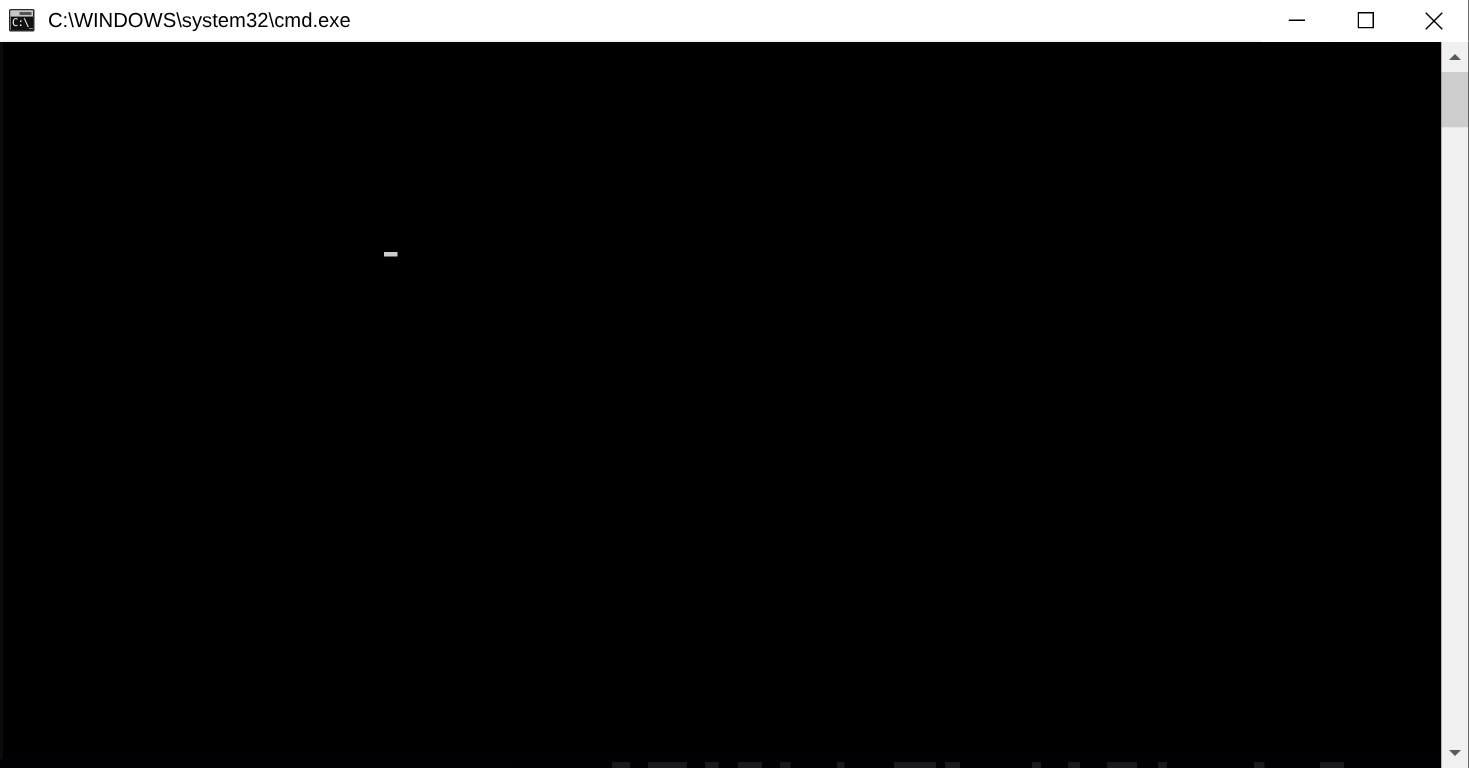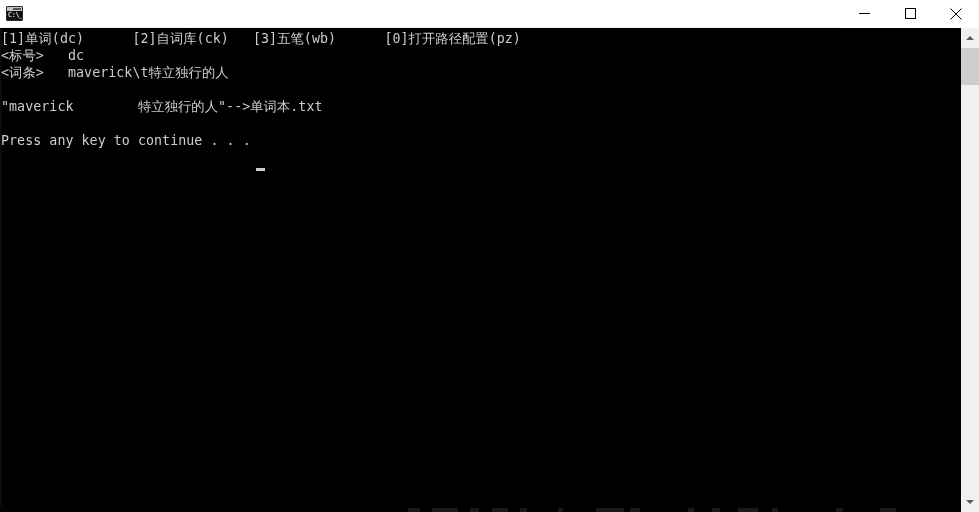--- a/index.html
+++ b/index.html
@@ -209,20 +209,21 @@
 
 <div id="window">
 
   <div id="titlebar">
     <div id="titlebar-left">
       <div id="cmd-icon">
         <div class="icon-topbar"></div>
         <div class="icon-dots"></div>
         <div class="icon-body">C:\_</div>
       </div>
+      <div id="title-text">C:\WINDOWS\system32\cmd.exe</div>
     </div>
 
     <div class="winbtn">
       <svg width="11" height="11" viewBox="0 0 11 11" aria-hidden="true">
         <line x1="0" y1="5.5" x2="11" y2="5.5" stroke="#000000" stroke-width="1"></line>
       </svg>
     </div>
     <div class="winbtn">
       <svg width="11" height="11" viewBox="0 0 11 11" aria-hidden="true">
         <rect x="0.5" y="0.5" width="10" height="10" fill="none" stroke="#000000" stroke-width="1"></rect>
@@ -231,27 +232,20 @@
     <div class="winbtn">
       <svg width="12" height="12" viewBox="0 0 12 12" aria-hidden="true">
         <line x1="0.5" y1="0.5" x2="11.5" y2="11.5" stroke="#000000" stroke-width="1"></line>
         <line x1="11.5" y1="0.5" x2="0.5" y2="11.5" stroke="#000000" stroke-width="1"></line>
       </svg>
     </div>
   </div>
 
   <div id="console">
     <div id="console-left-edge"></div>
-    <pre id="console-text">[1]单词(dc)      [2]自词库(ck)   [3]五笔(wb)      [0]打开路径配置(pz)
-&lt;标号&gt;   dc
-&lt;词条&gt;   maverick\t特立独行的人
-
-"maverick        特立独行的人"--&gt;单词本.txt
-
-Press any key to continue . . . </pre>
     <div id="cursor"></div>
     <div id="bottom-sliver">
       <div class="blip" style="left:408px;width:12px;"></div>
       <div class="blip" style="left:432px;width:26px;"></div>
       <div class="blip" style="left:470px;width:9px;"></div>
       <div class="blip" style="left:492px;width:16px;"></div>
       <div class="blip" style="left:520px;width:7px;"></div>
       <div class="blip" style="left:558px;width:5px;"></div>
       <div class="blip" style="left:596px;width:28px;"></div>
       <div class="blip" style="left:630px;width:10px;"></div>

